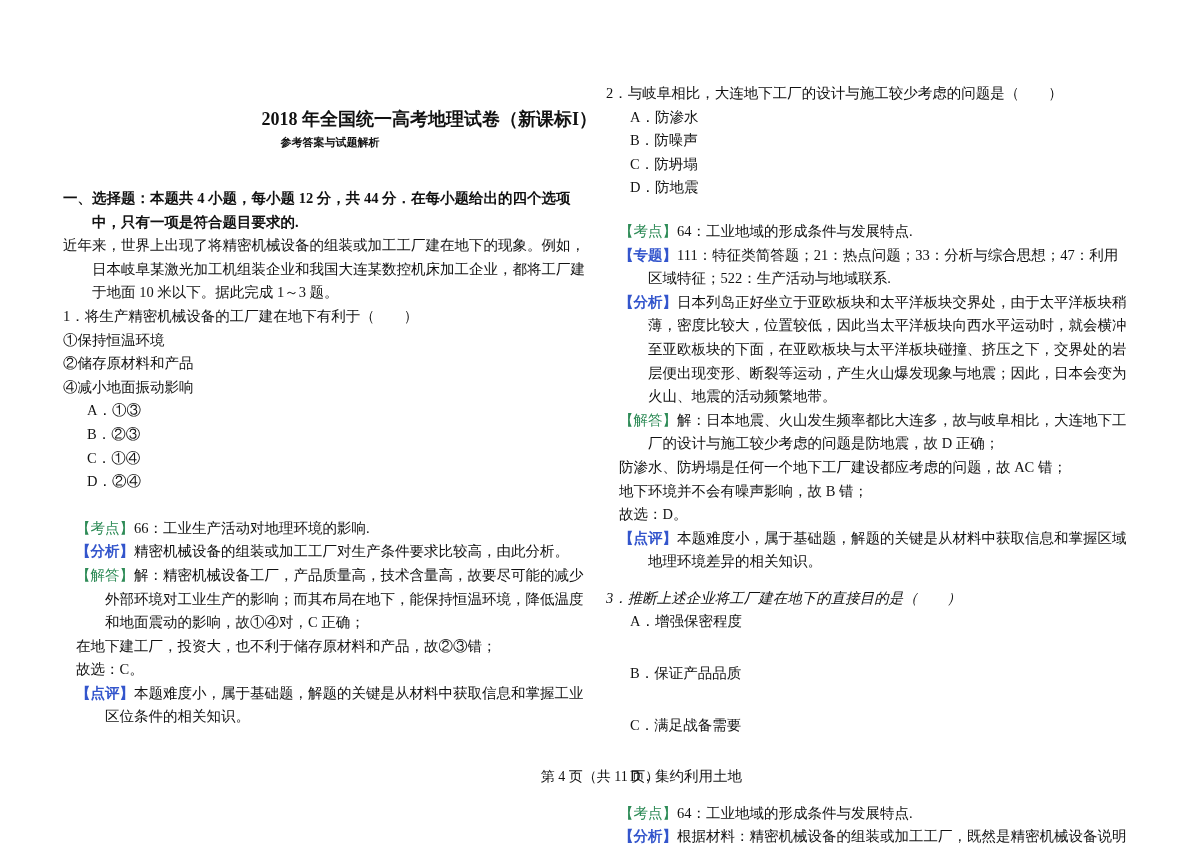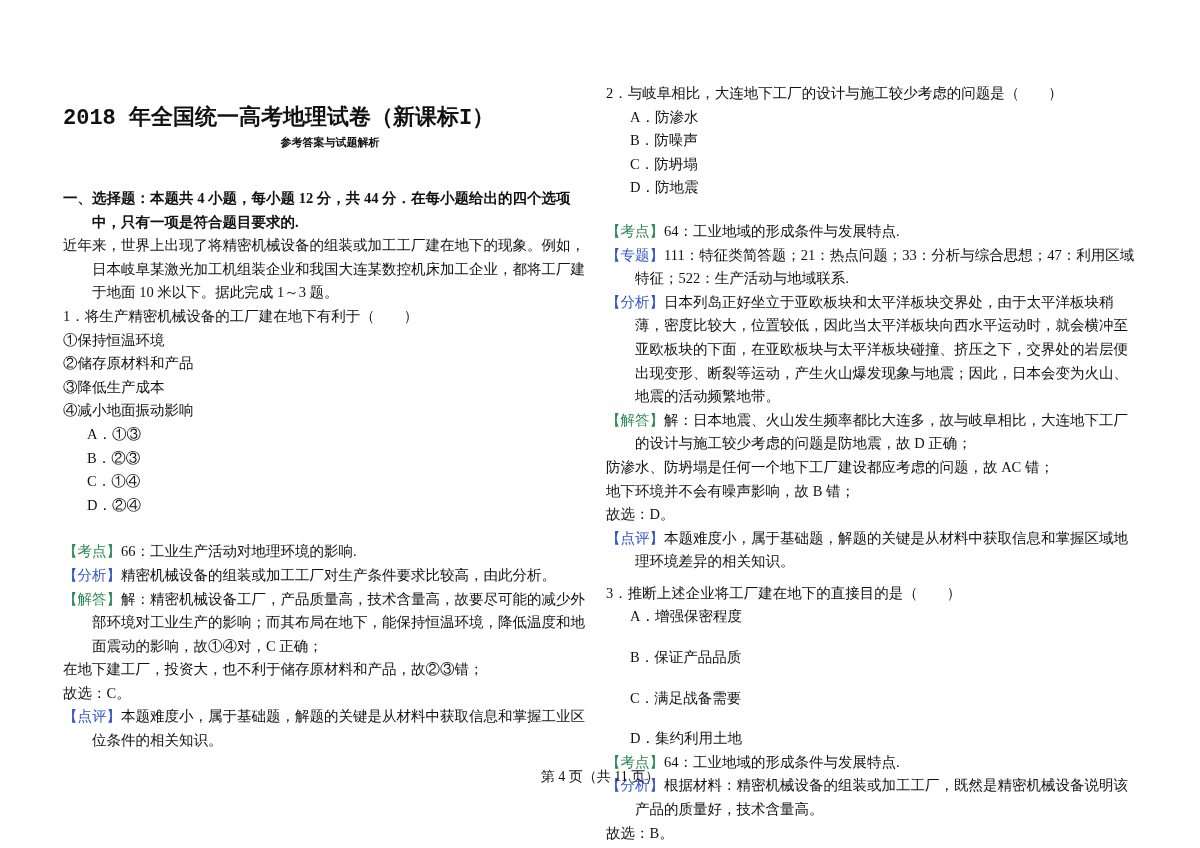--- a/index.html
+++ b/index.html
@@ -14,36 +14,36 @@
     color:var(--text-color);
     font-family:"Liberation Serif","DejaVu Serif",serif;
     overflow:hidden;
   }
   .col{position:absolute;top:0;}
   .col-left{left:63px;width:534px;}
   .col-right{left:606px;width:534px;}
   .para{font-size:14.5px;line-height:23.6px;word-break:break-all;margin:0;}
   .hang{padding-left:29px;text-indent:-29px;}
   .title{
-    font-size:22px;font-weight:bold;text-align:left;
-    margin:104px 0 0 0;line-height:30px;word-break:break-all;font-family:Liberation Mono, monospace;
+    font-size:18px;font-weight:bold;text-align:right;
+    margin:104px 0 0 0;line-height:30px;word-break:break-all;
   }
   .subtitle{text-align:center;font-weight:bold;font-size:11px;margin-top:0;line-height:16px;}
   .section{font-weight:bold;margin-top:37px;}
   .opts{display:flex;align-items:baseline;padding-left:24px;font-size:14.5px;line-height:23.6px;flex-direction:column;}
   .opts-q1 .opt:not(:last-child){width:104px;}
   .opts-q2 .opt:not(:last-child){width:95px;}
-  .opts-q3{gap:17px;}
-  .blocks{margin:0;}
+  .opts-q3{gap:28px;}
+  .blocks{margin:13px;}
   .gap-after-opts-left{margin-top:23px;}
   .gap-after-opts-right{margin-top:20px;}
-  .q3-gap{margin-top:8px;}
+  .q3-gap{margin-top:8px;font-style:italic;}
   .first-right{margin-top:82px;}
   .tag-green{color:var(--tag-green);}
-  .tag-blue{color:var(--tag-blue);}
+  .tag-blue{color:var(--tag-blue);font-weight:bold;}
   .footer{
     position:absolute;left:0;right:0;top:770px;text-align:center;
     font-size:14px;line-height:14px;
   }
 </style>
 </head>
 <body>
 
 <div class="page">
 
@@ -51,21 +51,20 @@
     <h1 class="title">2018 年全国统一高考地理试卷（新课标I）</h1>
     <div class="subtitle">参考答案与试题解析</div>
 
     <div class="para hang section">一、选择题：本题共 4 小题，每小题 12 分，共 44 分．在每小题给出的四个选项中，只有一项是符合题目要求的.</div>
 
     <div class="para hang">近年来，世界上出现了将精密机械设备的组装或加工工厂建在地下的现象。例如，日本岐阜某激光加工机组装企业和我国大连某数控机床加工企业，都将工厂建于地面 10 米以下。据此完成 1～3 题。</div>
 
     <div class="para hang">1．将生产精密机械设备的工厂建在地下有利于（　　）</div>
     <div class="para">①保持恒温环境</div>
     <div class="para">②储存原材料和产品</div>
-    <div class="para">③降低生产成本</div>
     <div class="para">④减小地面振动影响</div>
 
     <div class="opts opts-q1">
       <span class="opt">A．①③</span>
       <span class="opt">B．②③</span>
       <span class="opt">C．①④</span>
       <span class="opt">D．②④</span>
     </div>
 
     <div class="blocks gap-after-opts-left">

